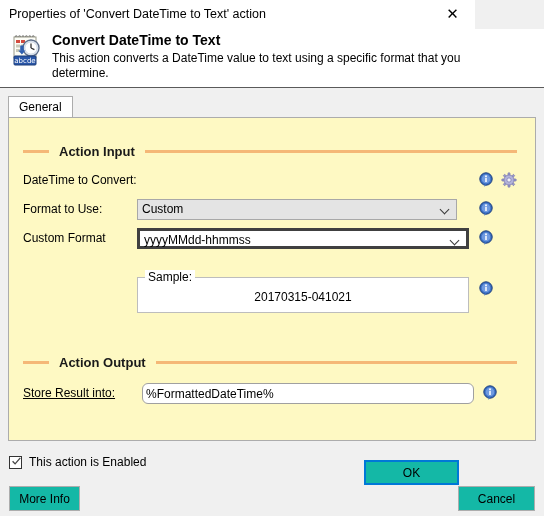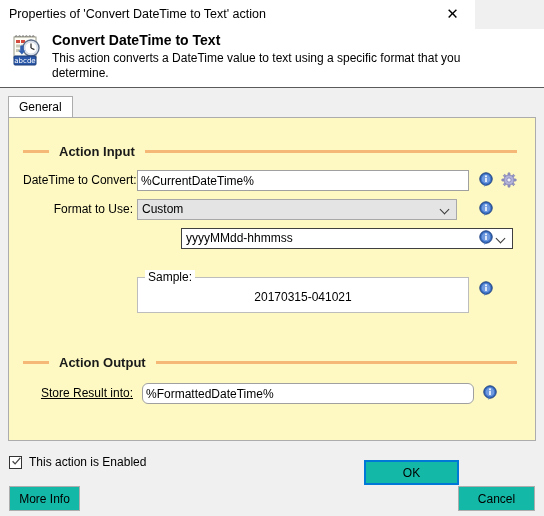--- a/index.html
+++ b/index.html
@@ -148,21 +148,21 @@
     flex: 1;
     height: 3px;
     background: #f5b877;
     margin-right: 18px;
   }
   .lbl {
     position: absolute;
     top: 3px;
     font-size: 12px;
     white-space: nowrap;
-    text-align: right;
+    text-align: left;
   }
 
   .textbox {
     position: absolute;
     box-sizing: border-box;
     height: 21px;
     background: #ffffff;
     border: 1px solid #a0a0a0;
     font-family: "Liberation Sans", sans-serif;
     font-size: 12px;
@@ -176,22 +176,21 @@
     box-sizing: border-box;
     height: 21px;
     border: 1px solid #a0a0a0;
     background: #ffffff;
   }
   .combo.disabled {
     background: #e4e4e4;
     border-color: #a8a8a8;
   }
   .combo.focused {
-    border: 1px solid #404040;
-    margin-left: 44px;
+    border: 3px solid #404040;
   }
   .combo-text {
     position: absolute;
     left: 4px;
     top: 2px;
     font-size: 12px;
     color: #000;
     white-space: nowrap;
   }
   .combo-arrow {
@@ -368,21 +367,20 @@
 
 <div class="tabpanel">
 
   <div class="section" style="top:25px;">
     <div class="sect-line-left"></div>
     <div class="sect-label">Action Input</div>
     <div class="sect-line-right"></div>
   </div>
 
   <div class="lbl" style="left:14px; top:55px; width:110px;">DateTime to Convert:</div>
-  <input class="textbox" type="text" style="left: 128px; top: 52px; width: 332px;" value="%CurrentDateTime%">
   <span class="icon-info" style="left:469px; top:54px;">
     <svg width="16" height="16" viewBox="0 0 16 16" xmlns="http://www.w3.org/2000/svg">
       <circle cx="8" cy="7" r="6.2" fill="#3a6fc4" stroke="#1e3f7d" stroke-width="1"></circle>
       <circle cx="8" cy="7" r="4.4" fill="#6f9ae0"></circle>
       <path d="M6.4 11.6 L8.6 11.6 L6.6 15 Z" fill="#3a6fc4"></path>
       <circle cx="8" cy="4.3" r="0.95" fill="#ffffff"></circle>
       <rect x="7.25" y="5.8" width="1.5" height="4.2" fill="#ffffff"></rect>
     </svg>
   </span>
   <span class="icon-gear" style="left:492px; top:54px;">
@@ -408,20 +406,21 @@
   <span class="icon-info" style="left:469px; top:83px;">
     <svg width="16" height="16" viewBox="0 0 16 16" xmlns="http://www.w3.org/2000/svg">
       <circle cx="8" cy="7" r="6.2" fill="#3a6fc4" stroke="#1e3f7d" stroke-width="1"></circle>
       <circle cx="8" cy="7" r="4.4" fill="#6f9ae0"></circle>
       <path d="M6.4 11.6 L8.6 11.6 L6.6 15 Z" fill="#3a6fc4"></path>
       <circle cx="8" cy="4.3" r="0.95" fill="#ffffff"></circle>
       <rect x="7.25" y="5.8" width="1.5" height="4.2" fill="#ffffff"></rect>
     </svg>
   </span>
 
+  <div class="lbl" style="left:14px; top:113px; width:110px;">Custom Format</div>
   <div class="combo focused" style="left:128px; top:110px; width:332px;">
     <span class="combo-text">yyyyMMdd-hhmmss</span>
     <span class="combo-arrow">
         <i class="chev"></i>
       </span>
   </div>
   <span class="icon-info" style="left:469px; top:112px;">
     <svg width="16" height="16" viewBox="0 0 16 16" xmlns="http://www.w3.org/2000/svg">
       <circle cx="8" cy="7" r="6.2" fill="#3a6fc4" stroke="#1e3f7d" stroke-width="1"></circle>
       <circle cx="8" cy="7" r="4.4" fill="#6f9ae0"></circle>

